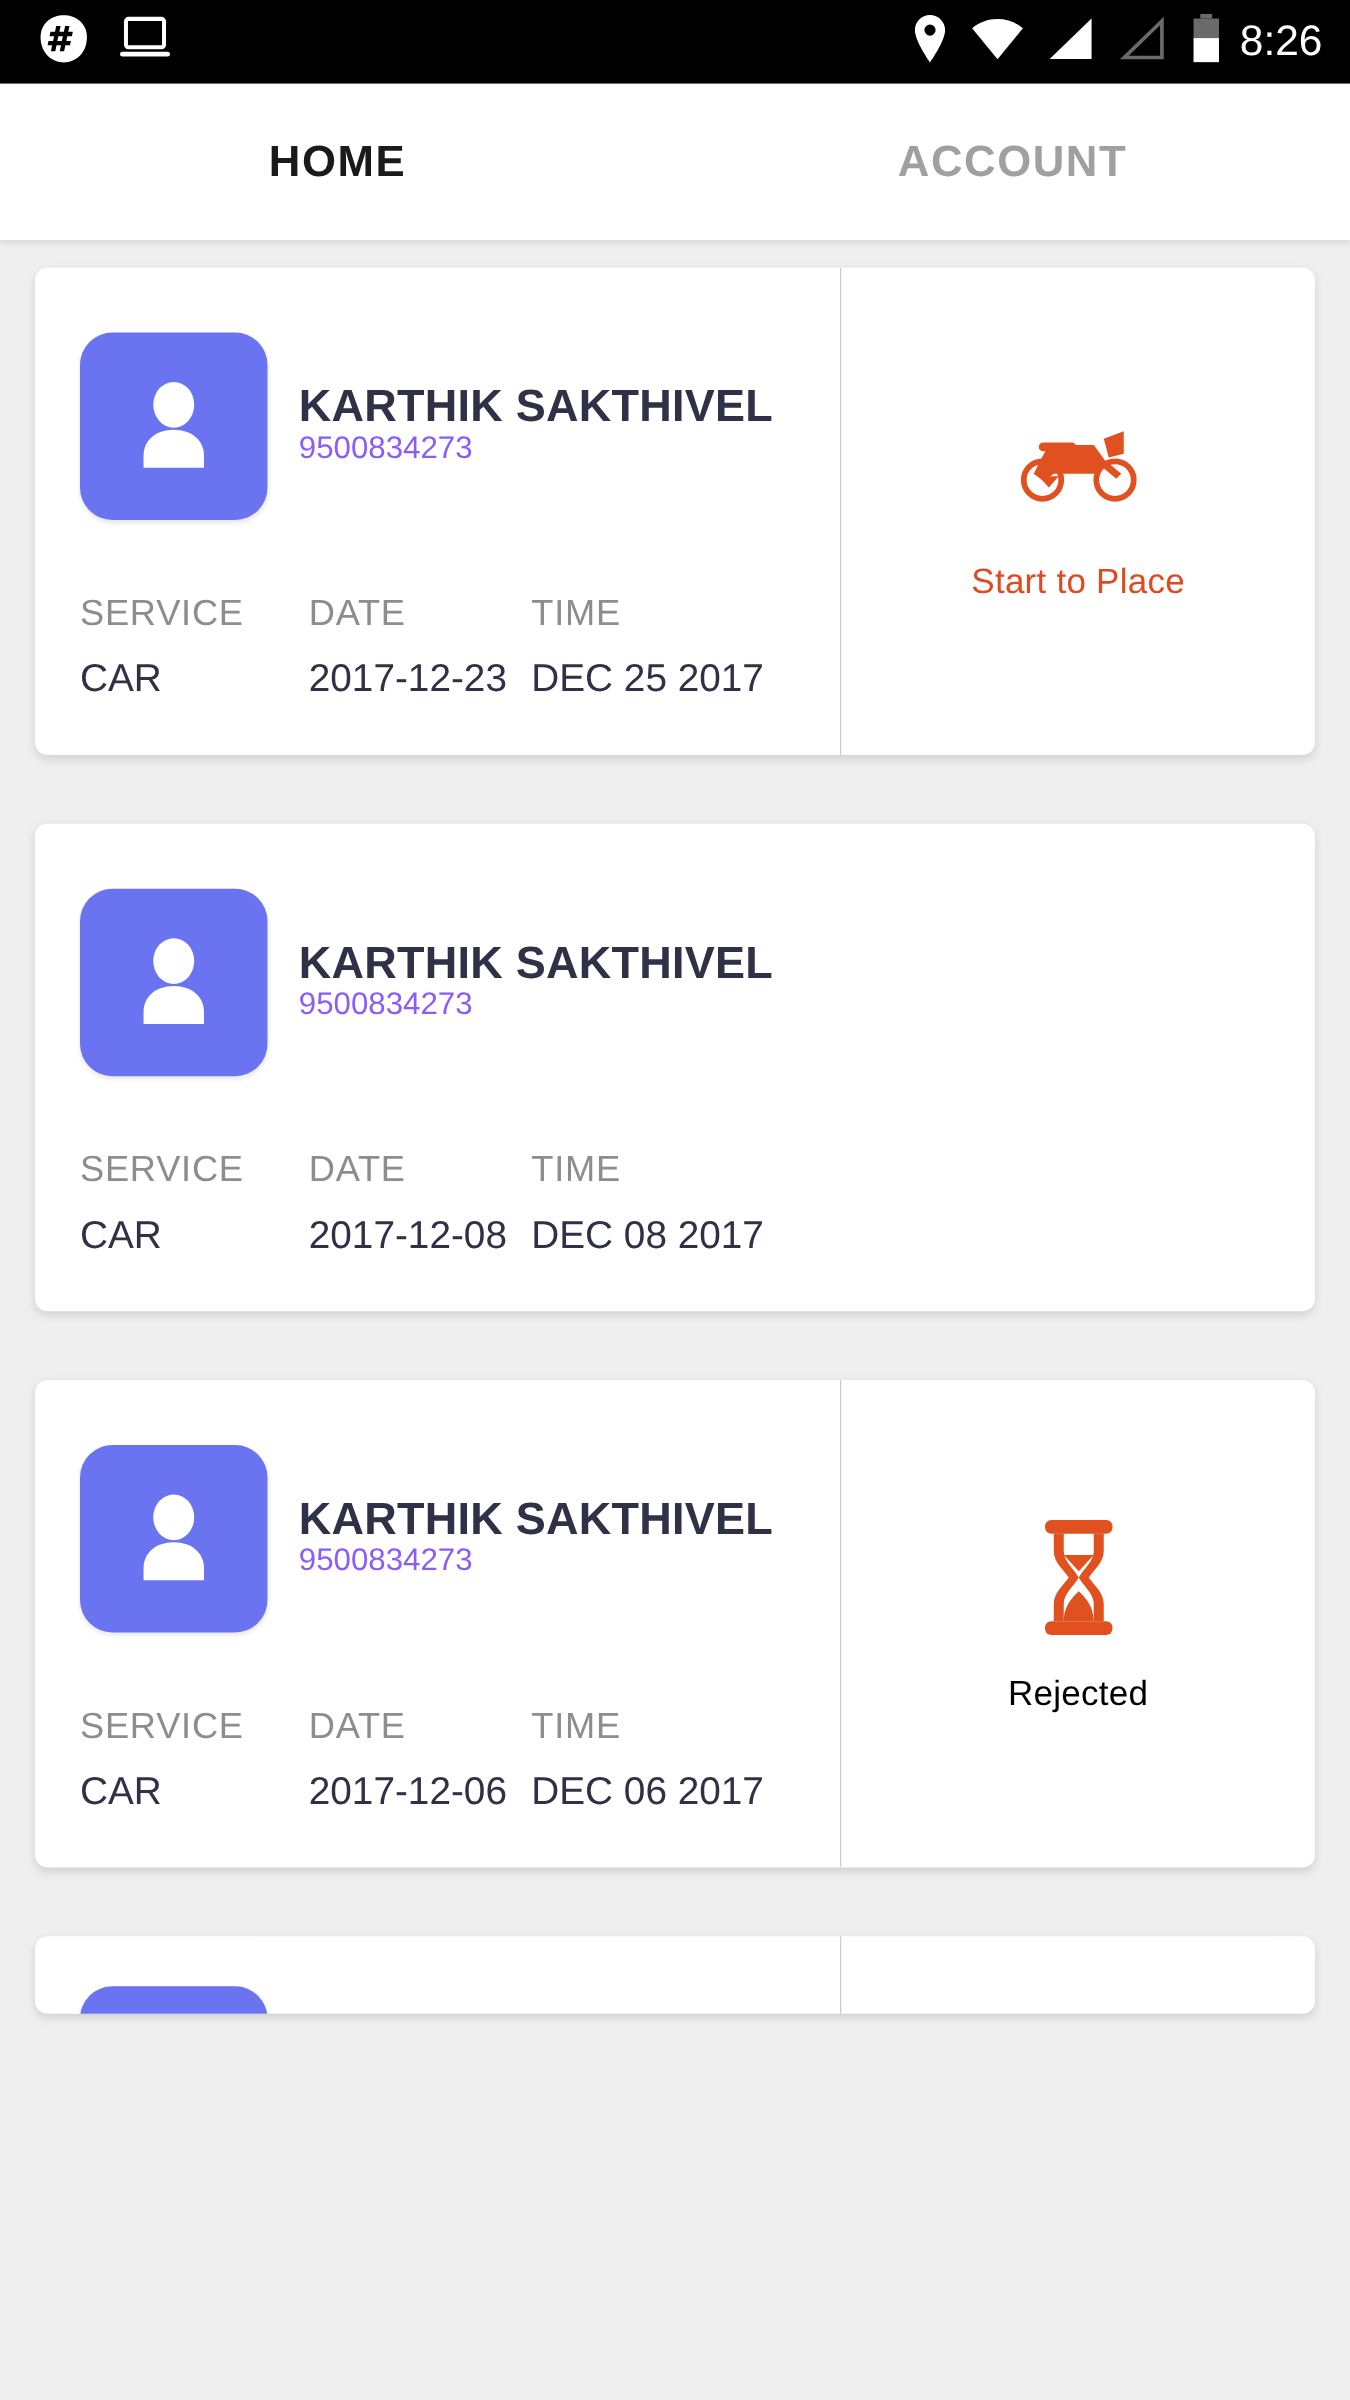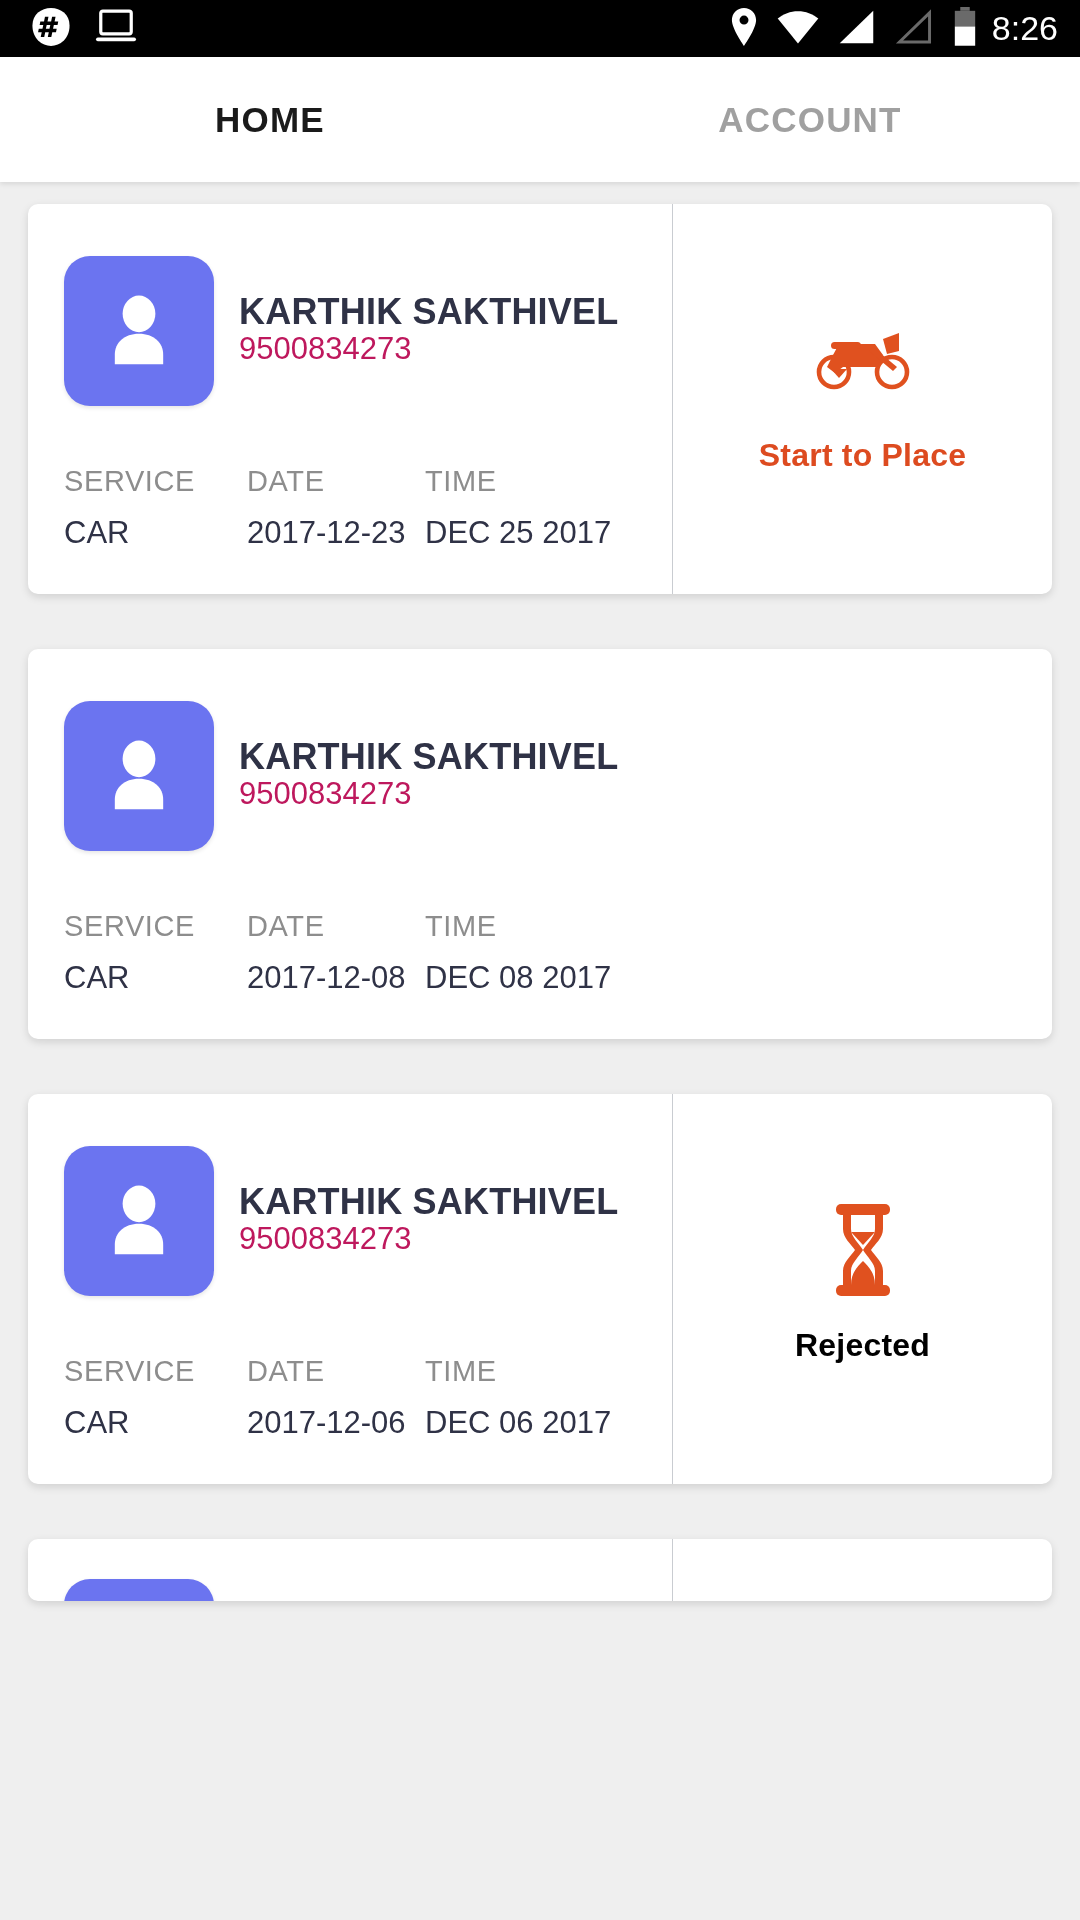--- a/index.html
+++ b/index.html
@@ -19,21 +19,21 @@
     position: relative;
     width: 1080px;
     height: 1920px;
     background: #EFEFEF;
     display: flex;
     flex-direction: column;
   }
 
   
   .statusbar {
-    height: 57px;
+    height: 67px;
     background: #000000;
     display: flex;
     align-items: center;
     padding: 0 22px 0 30px;
     flex: 0 0 auto;
   }
   .sb-left { display: flex; align-items: center; gap: 22px; }
   .sb-right { margin-left: auto; display: flex; align-items: center; gap: 19px; }
   .sb-time {
     color: #FFFFFF;
@@ -114,22 +114,22 @@
     padding-bottom: 4px;
   }
   .cust-name {
     font-size: 36px;
     font-weight: 700;
     color: #2F3246;
     letter-spacing: 0.2px;
     line-height: 1.1;
   }
   .cust-phone {
-    font-size: 31px;
-    color: #be185d;
+    font-size: 25px;
+    color: #8b5cf6;
     line-height: 1.1;
   }
 
   .meta {
     display: flex;
     margin-top: 60px;
   }
   .meta-col { }
   .meta-col.c-service { flex: 0 0 183px; }
   .meta-col.c-date    { flex: 0 0 178px; }
@@ -159,22 +159,22 @@
     padding-bottom: 8px;
   }
   .action-icon {
     height: 86px;
     display: flex;
     align-items: center;
     justify-content: center;
   }
   .action-label {
     margin-top: 34px;
-    font-size: 32px;
-    font-weight: 700;
+    font-size: 28px;
+    font-weight: 400;
     letter-spacing: 0.2px;
     text-align: center;
   }
 
   
   .card.partial { height: 62px; margin-bottom: 0; }
   .card.partial .card-main { padding-top: 40px; }
   .card.partial .avatar { width: 150px; height: 150px; }
 </style>
 </head>

